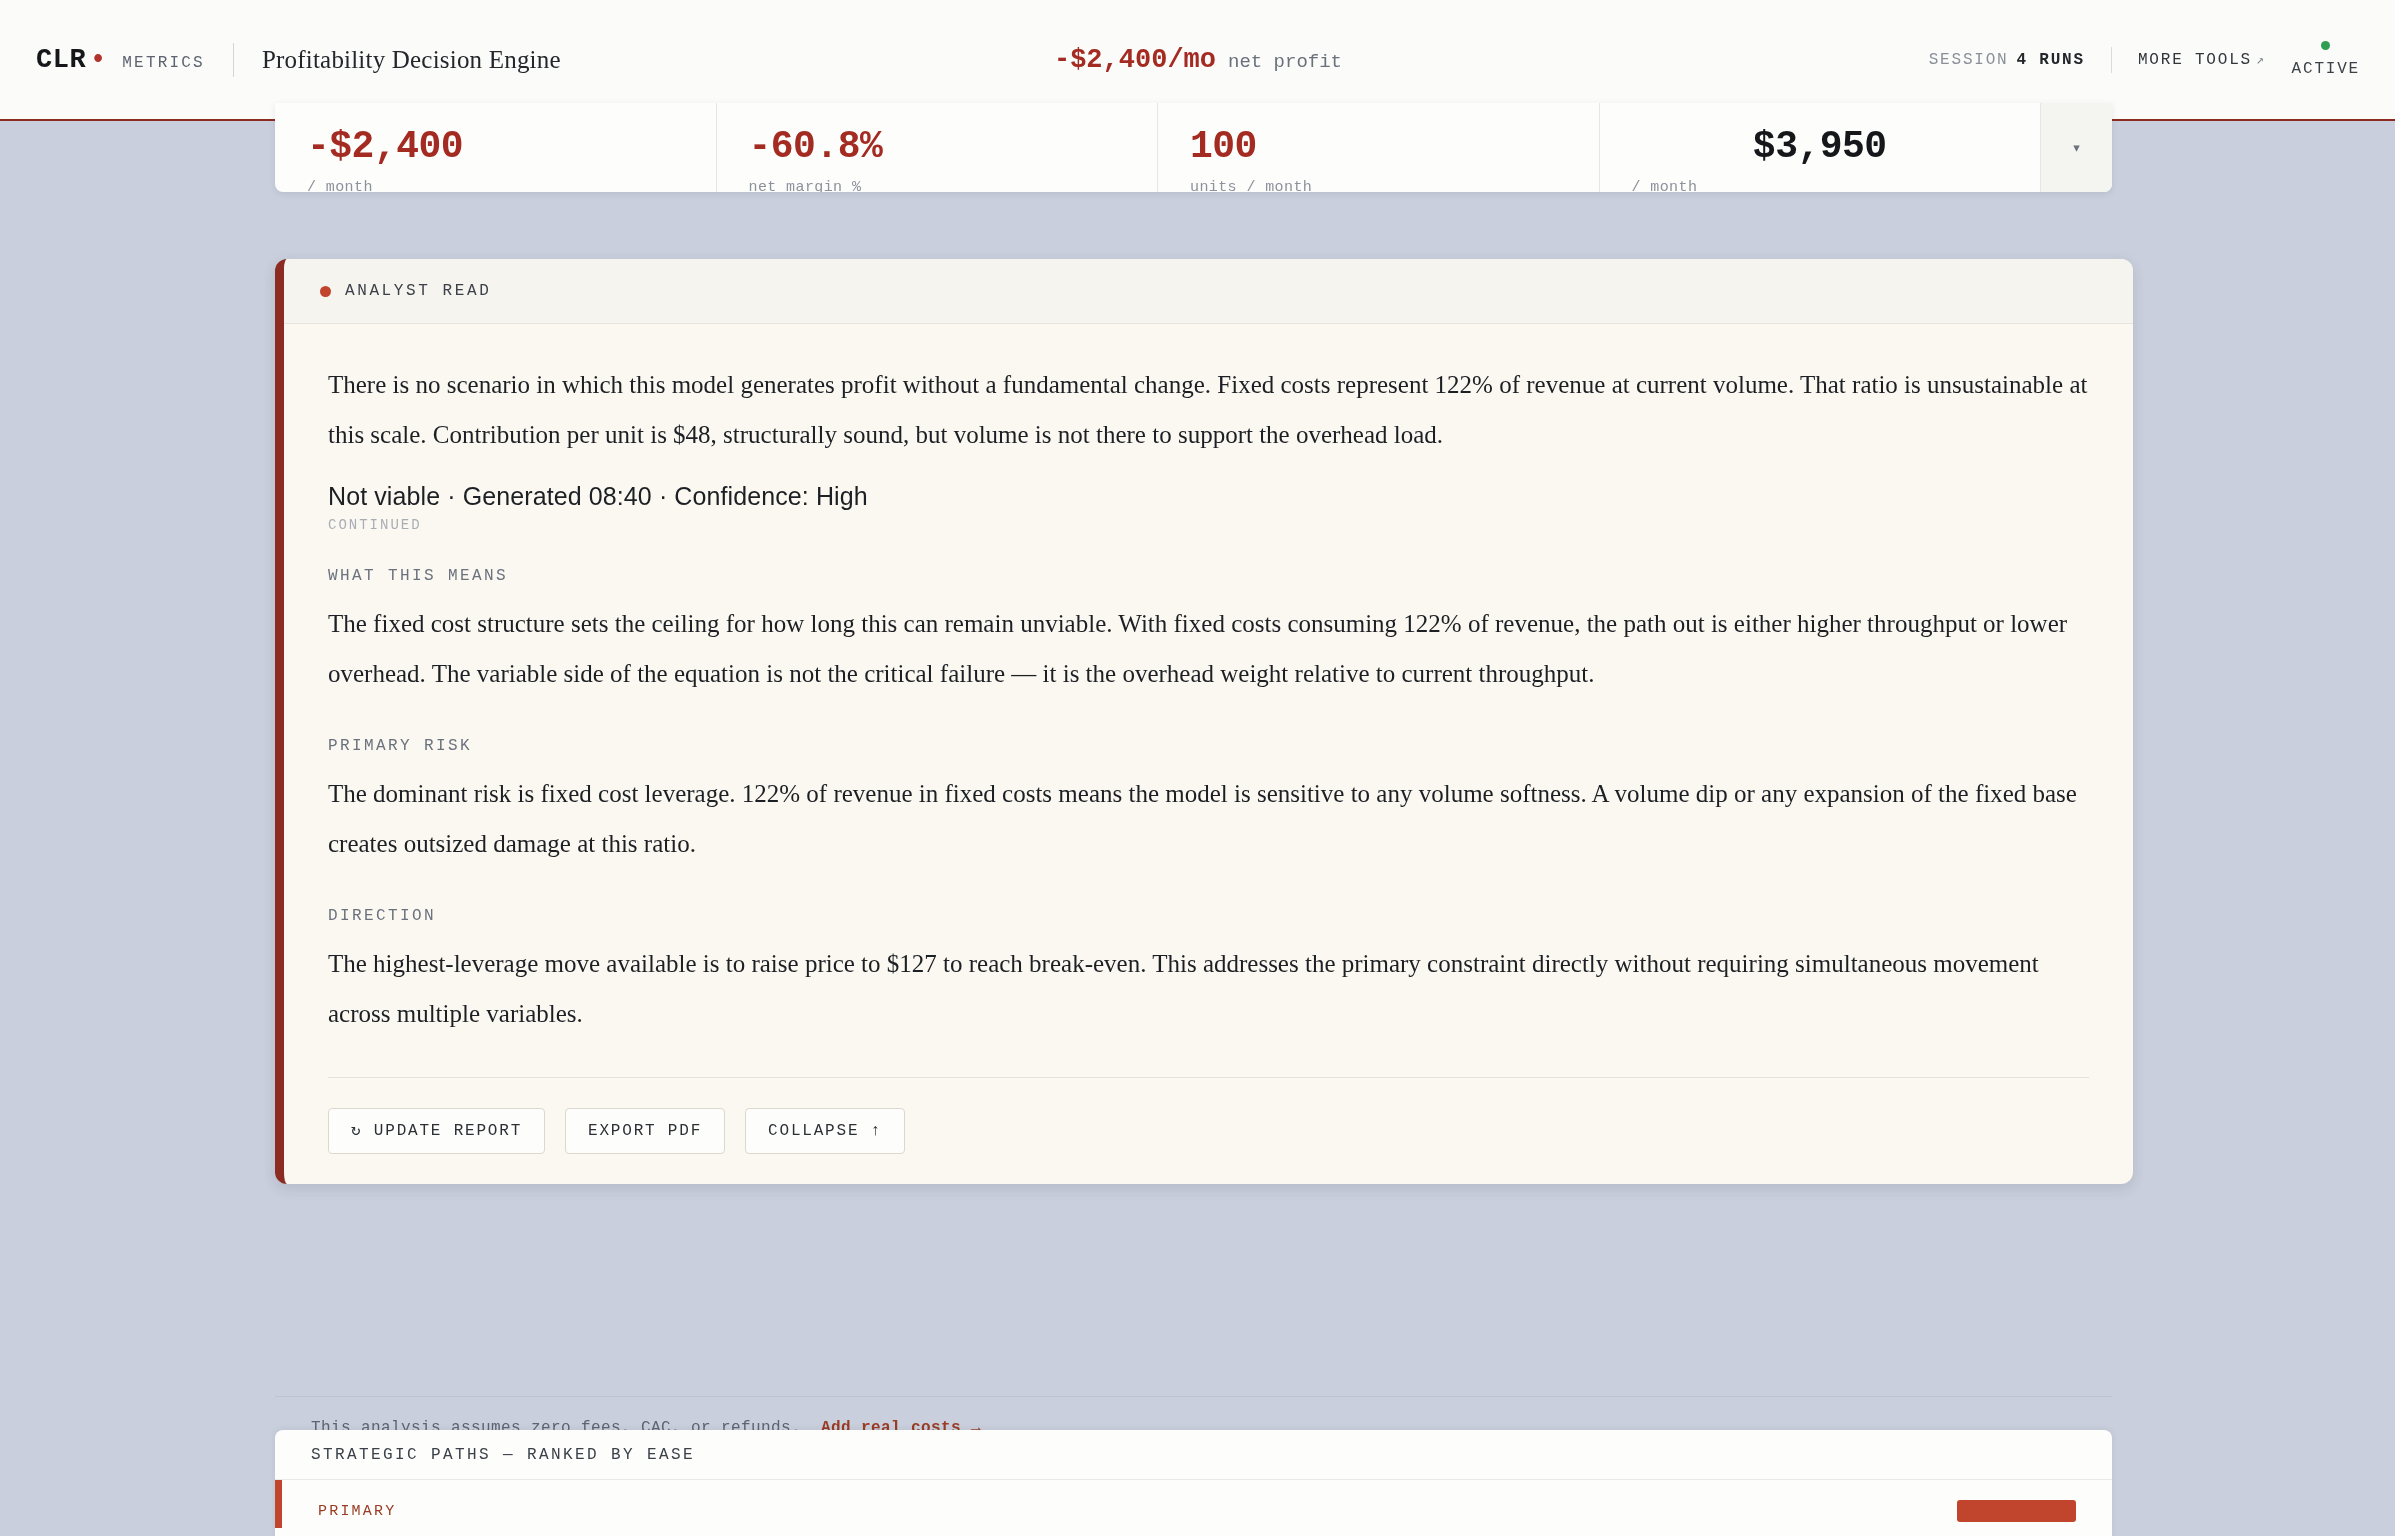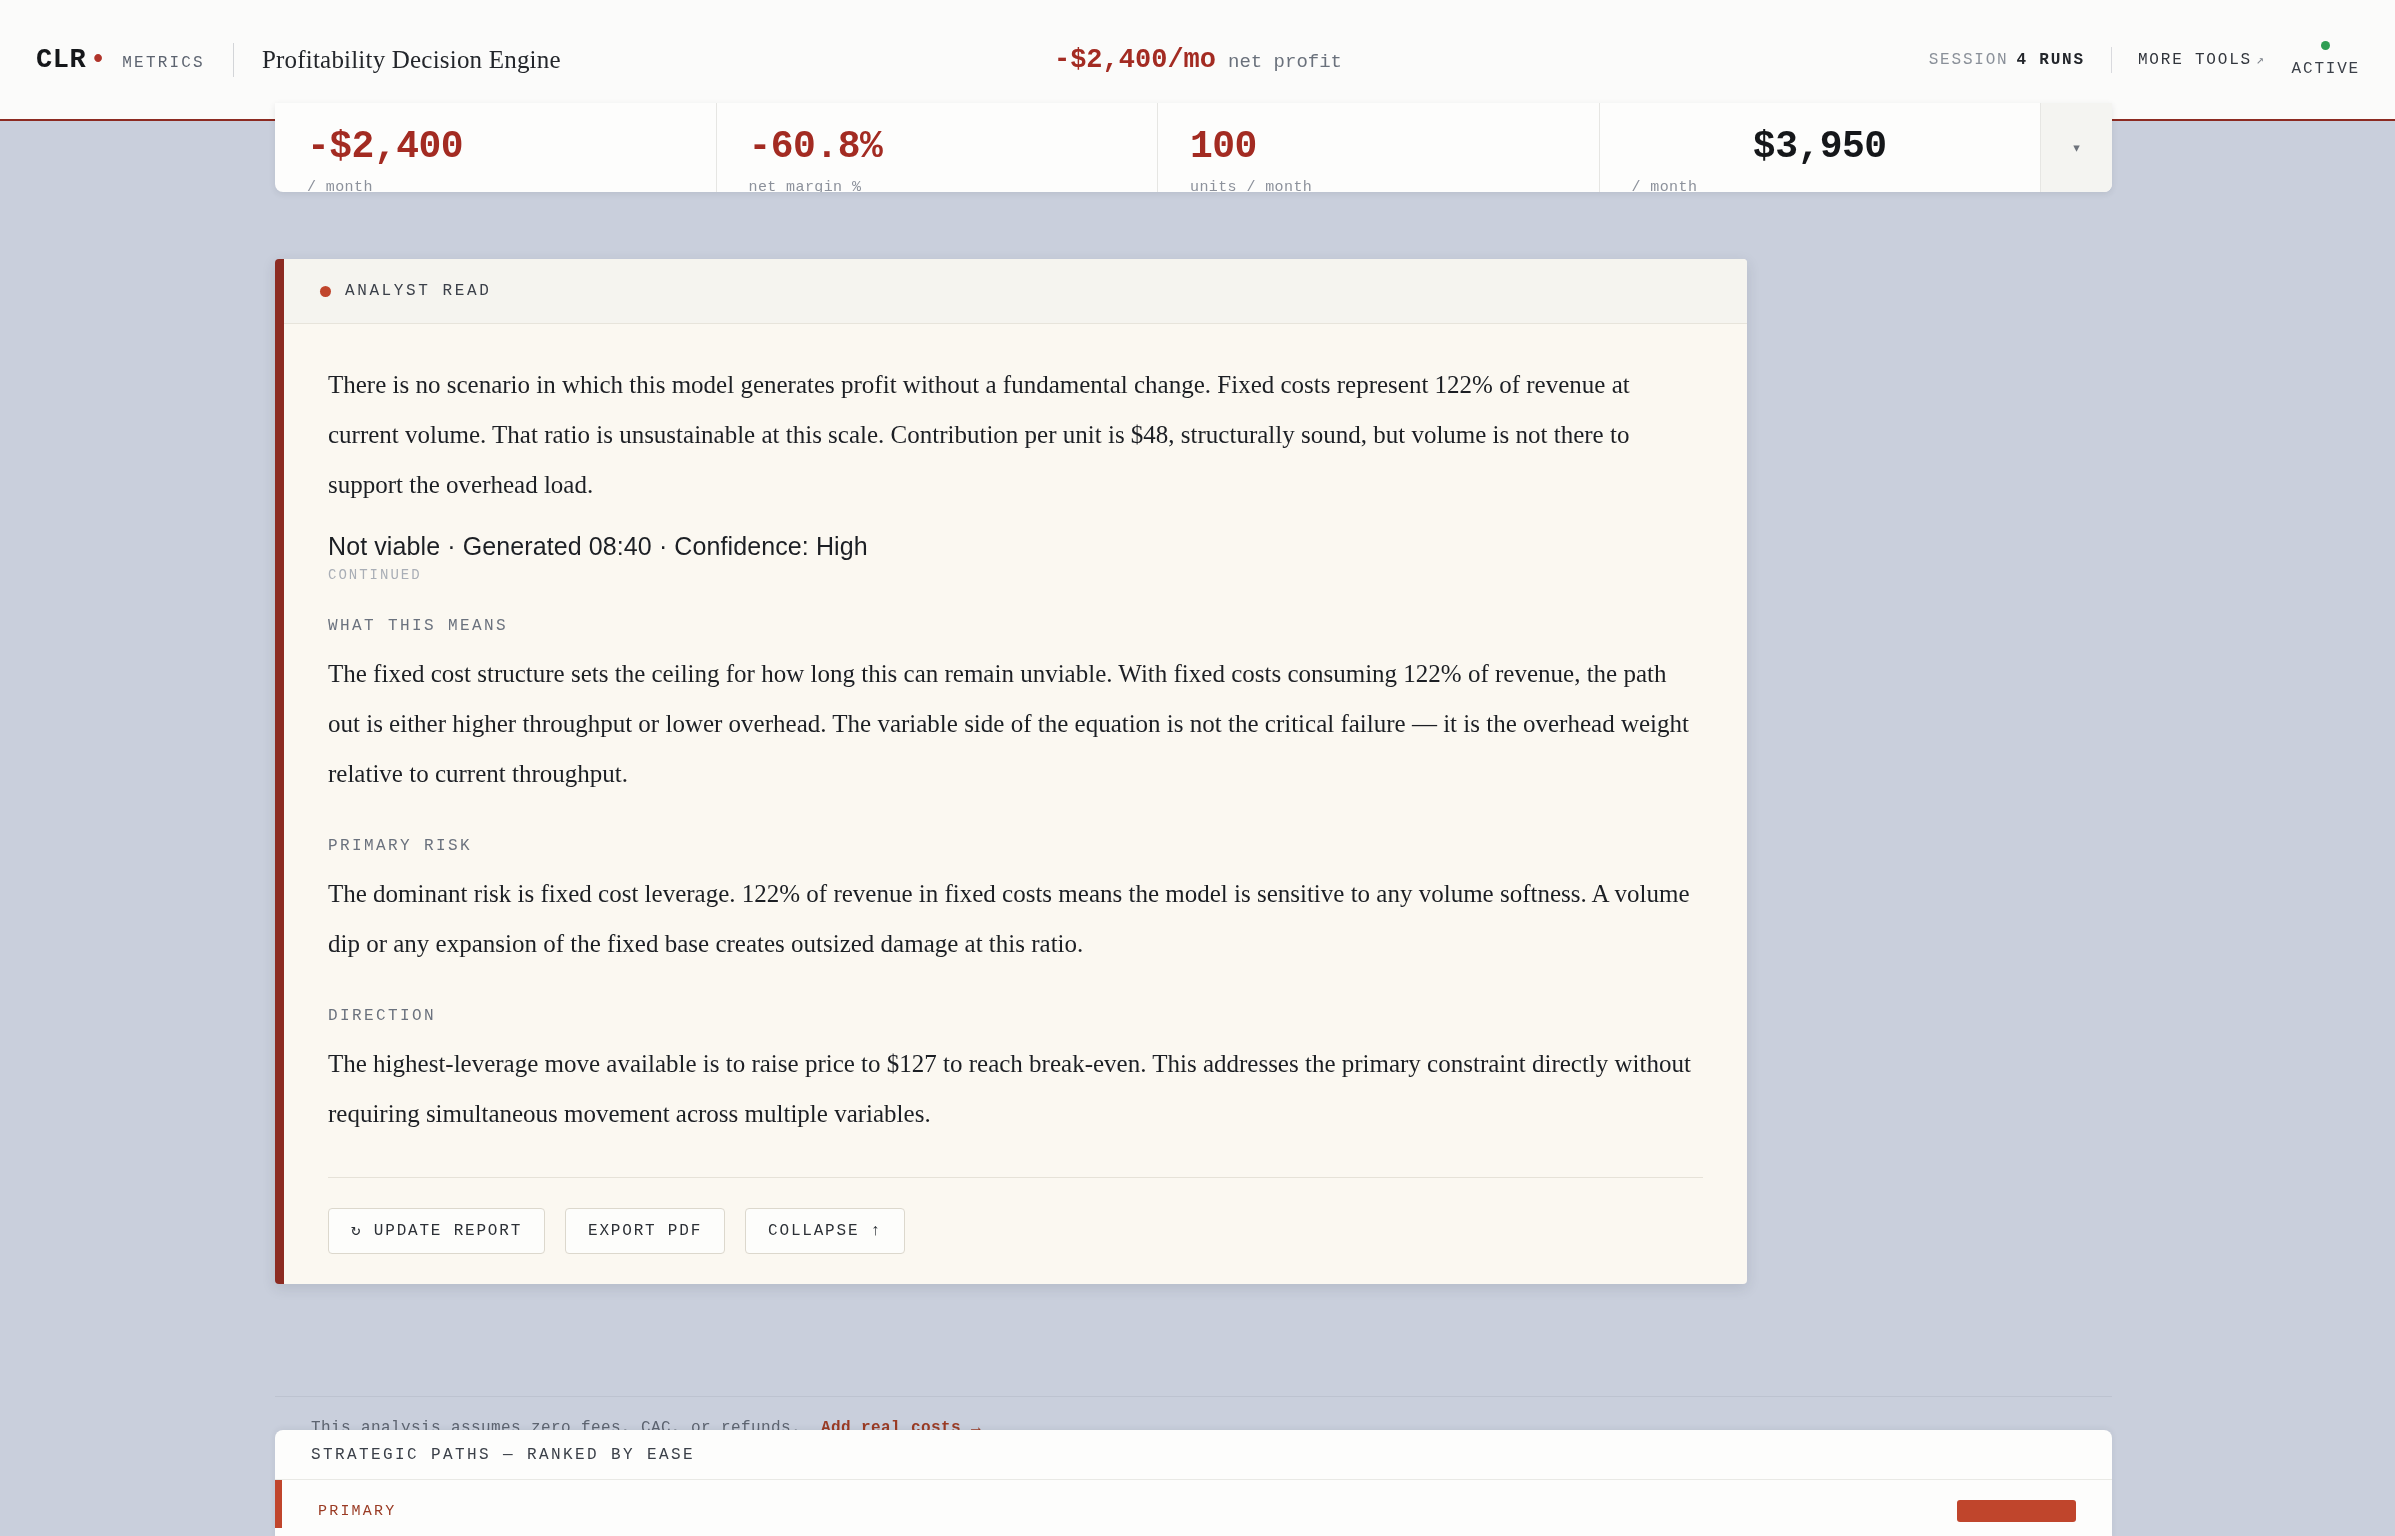--- a/index.html
+++ b/index.html
@@ -144,23 +144,23 @@
     color: #6e737c;
     font-size: 13px;
     border-right: none;
   }
 
   
   .analyst-card {
     position: absolute;
     top: 259px;
     left: 275px;
-    width: 1472px;
+    width: 1858px;
     background: #fbf8f1;
-    border-radius: 4px;
+    border-radius: 12px;
     box-shadow: 0 4px 14px rgba(40,45,60,0.13);
     border-left: 9px solid #8c2b22;
     overflow: hidden;
   }
   .analyst-head {
     height: 65px;
     background: #f5f4ef;
     border-bottom: 1px solid #e7e4db;
     display: flex;
     align-items: center;

